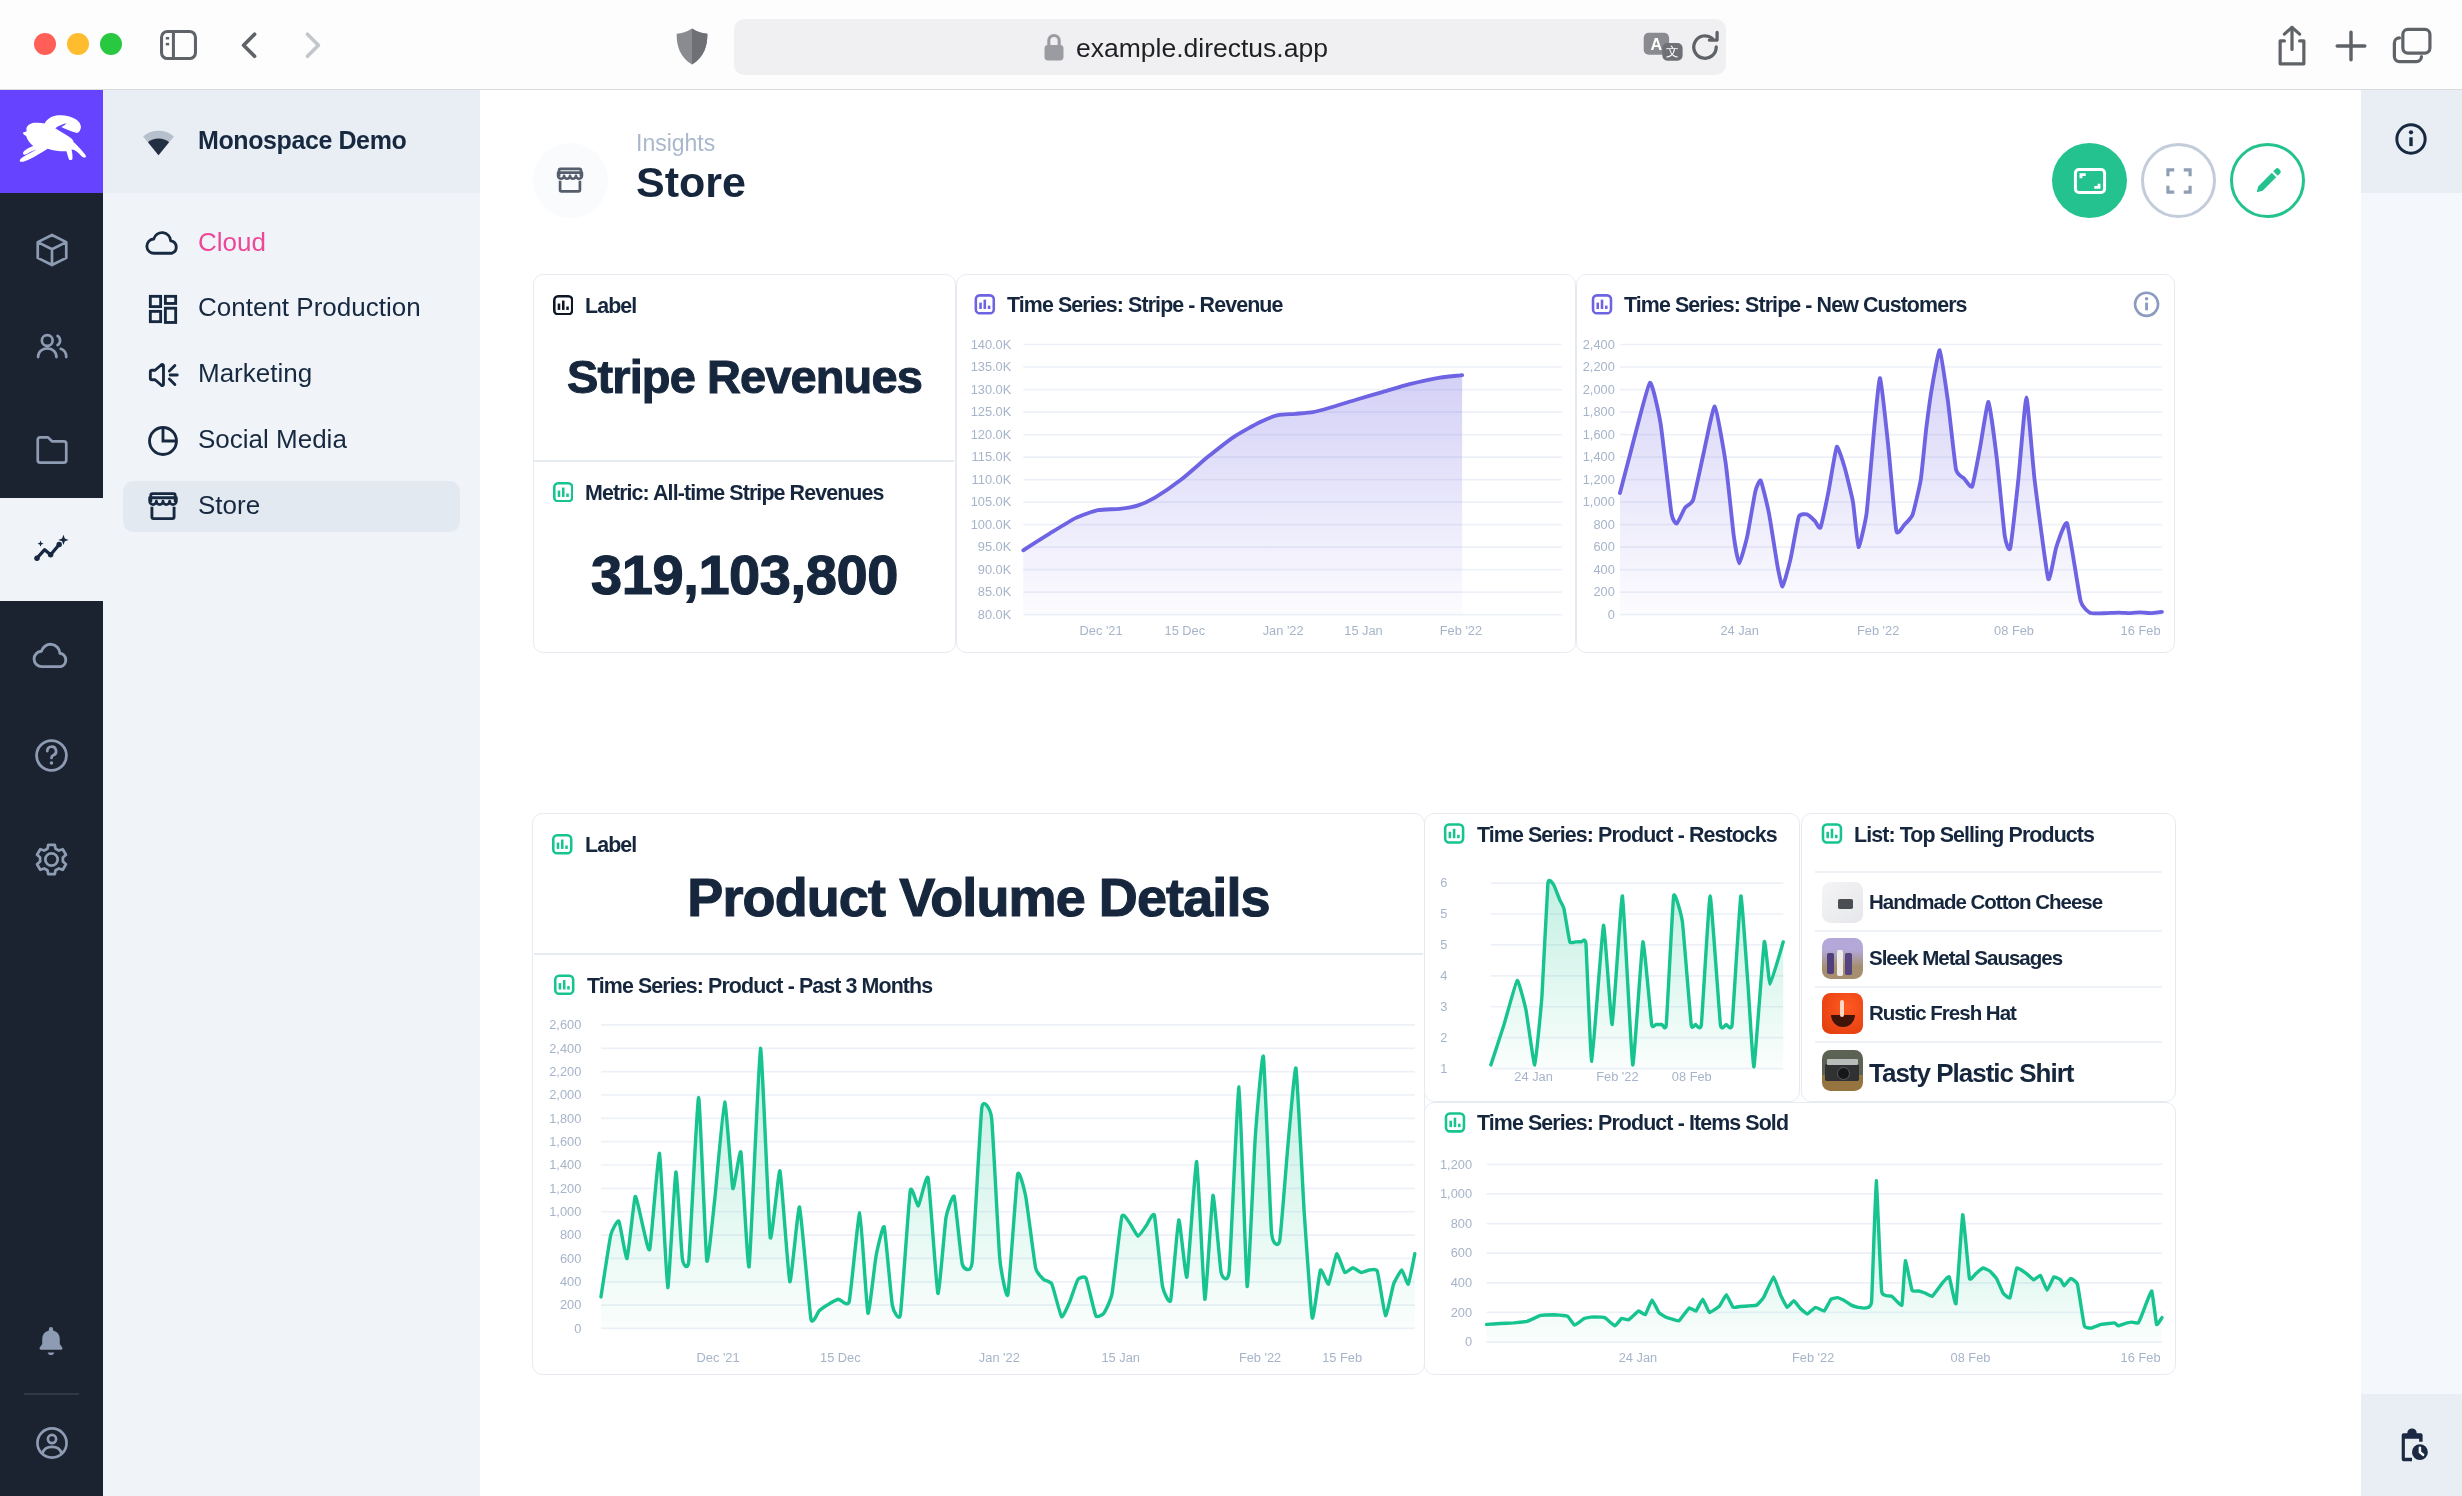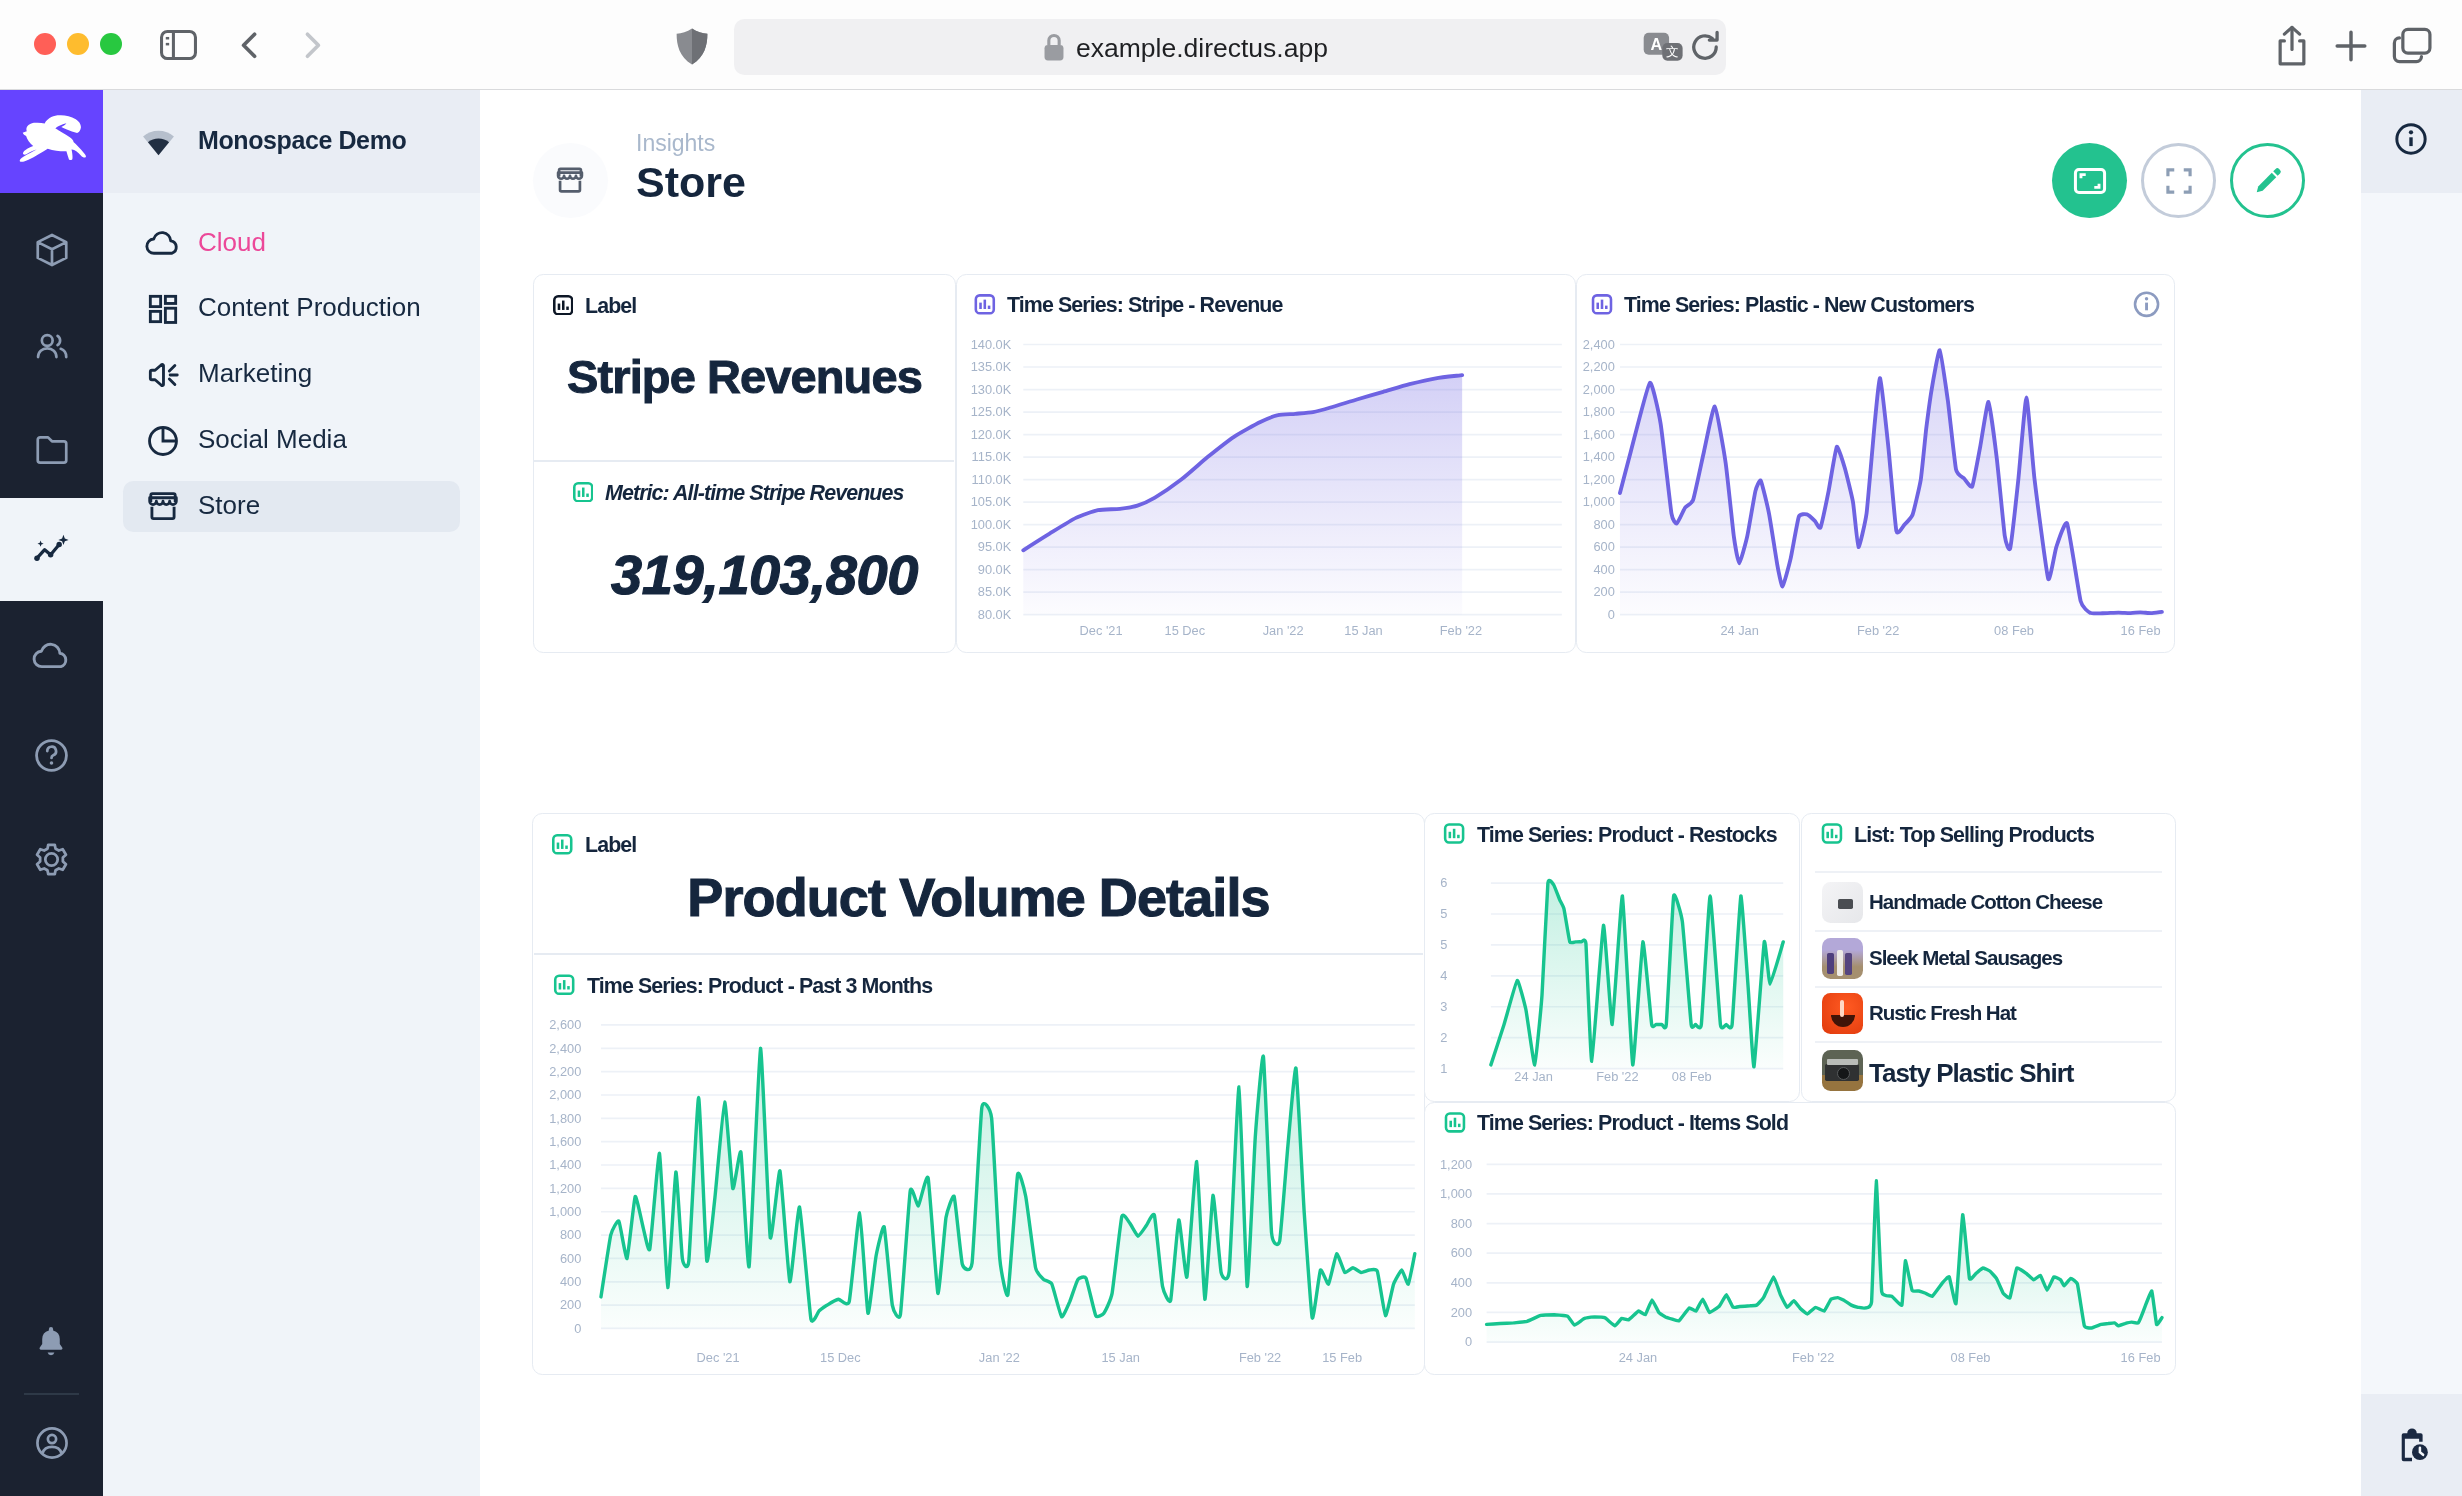--- a/index.html
+++ b/index.html
@@ -200,21 +200,21 @@
 <div class="abs" style="left:533px;top:274px;width:423px;height:186px;">
   <svg class="abs" style="left:19.7px;top:20.5px" width="20.5" height="20.5" viewBox="0 0 24 24">
       <rect x="1.5" y="1.5" width="21" height="21" rx="4.5" fill="none" stroke="#0d1726" stroke-width="3"></rect>
       <line x1="7" y1="10" x2="7" y2="17.5" stroke="#0d1726" stroke-width="3"></line>
       <line x1="12" y1="6.5" x2="12" y2="17.5" stroke="#0d1726" stroke-width="3"></line>
       <line x1="17" y1="13.5" x2="17" y2="17.5" stroke="#0d1726" stroke-width="3"></line>
     </svg>
   <div class="abs" style="left:52px;top:19.7px;white-space:nowrap;"><span class="ptitle">Label</span></div>
   <div class="abs" style="left:0;top:75px;width:423px;text-align:center;font-size:47px;font-weight:bold;color:#15263d;letter-spacing:-0.9px;-webkit-text-stroke:1px #15263d;">Stripe Revenues</div>
 </div>
-<div class="abs" style="left:553px;top:461px;width:423px;height:192px;font-style:italic;">
+<div class="abs" style="left:533px;top:461px;width:423px;height:192px;">
   <svg class="abs" style="left:19.7px;top:20.5px" width="20.5" height="20.5" viewBox="0 0 24 24">
       <rect x="1.5" y="1.5" width="21" height="21" rx="4.5" fill="none" stroke="#17c48f" stroke-width="3"></rect>
       <line x1="7" y1="10" x2="7" y2="17.5" stroke="#17c48f" stroke-width="3"></line>
       <line x1="12" y1="6.5" x2="12" y2="17.5" stroke="#17c48f" stroke-width="3"></line>
       <line x1="17" y1="13.5" x2="17" y2="17.5" stroke="#17c48f" stroke-width="3"></line>
     </svg>
   <div class="abs" style="left:52px;top:19.7px;white-space:nowrap;"><span class="ptitle">Metric: All-time Stripe Revenues</span></div>
   <div class="abs" style="left:0;top:81px;width:423px;text-align:center;font-size:56px;font-weight:bold;color:#15263d;letter-spacing:-0.4px;-webkit-text-stroke:1.2px #15263d;">319,103,800</div>
 </div>
 
@@ -426,21 +426,21 @@
       <line x1="7" y1="10" x2="7" y2="17.5" stroke="#17c48f" stroke-width="3"></line>
       <line x1="12" y1="6.5" x2="12" y2="17.5" stroke="#17c48f" stroke-width="3"></line>
       <line x1="17" y1="13.5" x2="17" y2="17.5" stroke="#17c48f" stroke-width="3"></line>
     </g>
 <circle cx="2511" cy="356" r="13.5" fill="none" stroke="#8c9bc0" stroke-width="3"></circle>
 <line x1="2511" y1="354" x2="2511" y2="363" stroke="#8c9bc0" stroke-width="3.4"></line>
 <circle cx="2511" cy="349.5" r="2" fill="#8c9bc0"></circle>
 </svg>
 
 <div class="abs ptitle" style="left:1007px;top:293px;">Time Series: Stripe - Revenue</div>
-<div class="abs ptitle" style="left:1624px;top:293px;">Time Series: Plastic - New Customers</div>
+<div class="abs ptitle" style="left:1624px;top:293px;">Time Series: Stripe - New Customers</div>
 <div class="abs" style="left:552px;top:834px"><svg width="20.5" height="20.5" viewBox="0 0 24 24">
       <rect x="1.5" y="1.5" width="21" height="21" rx="4.5" fill="none" stroke="#17c48f" stroke-width="3"></rect>
       <line x1="7" y1="10" x2="7" y2="17.5" stroke="#17c48f" stroke-width="3"></line>
       <line x1="12" y1="6.5" x2="12" y2="17.5" stroke="#17c48f" stroke-width="3"></line>
       <line x1="17" y1="13.5" x2="17" y2="17.5" stroke="#17c48f" stroke-width="3"></line>
     </svg></div>
 <div class="abs ptitle" style="left:585px;top:833px;">Label</div>
 <div class="abs" style="left:532px;top:866px;width:893px;text-align:center;font-size:54px;font-weight:bold;color:#15263d;letter-spacing:-0.9px;-webkit-text-stroke:1.1px #15263d;">Product Volume Details</div>
 <div class="abs ptitle" style="left:587px;top:974px;">Time Series: Product - Past 3 Months</div>
 <div class="abs ptitle" style="left:1477px;top:823px;">Time Series: Product - Restocks</div>

